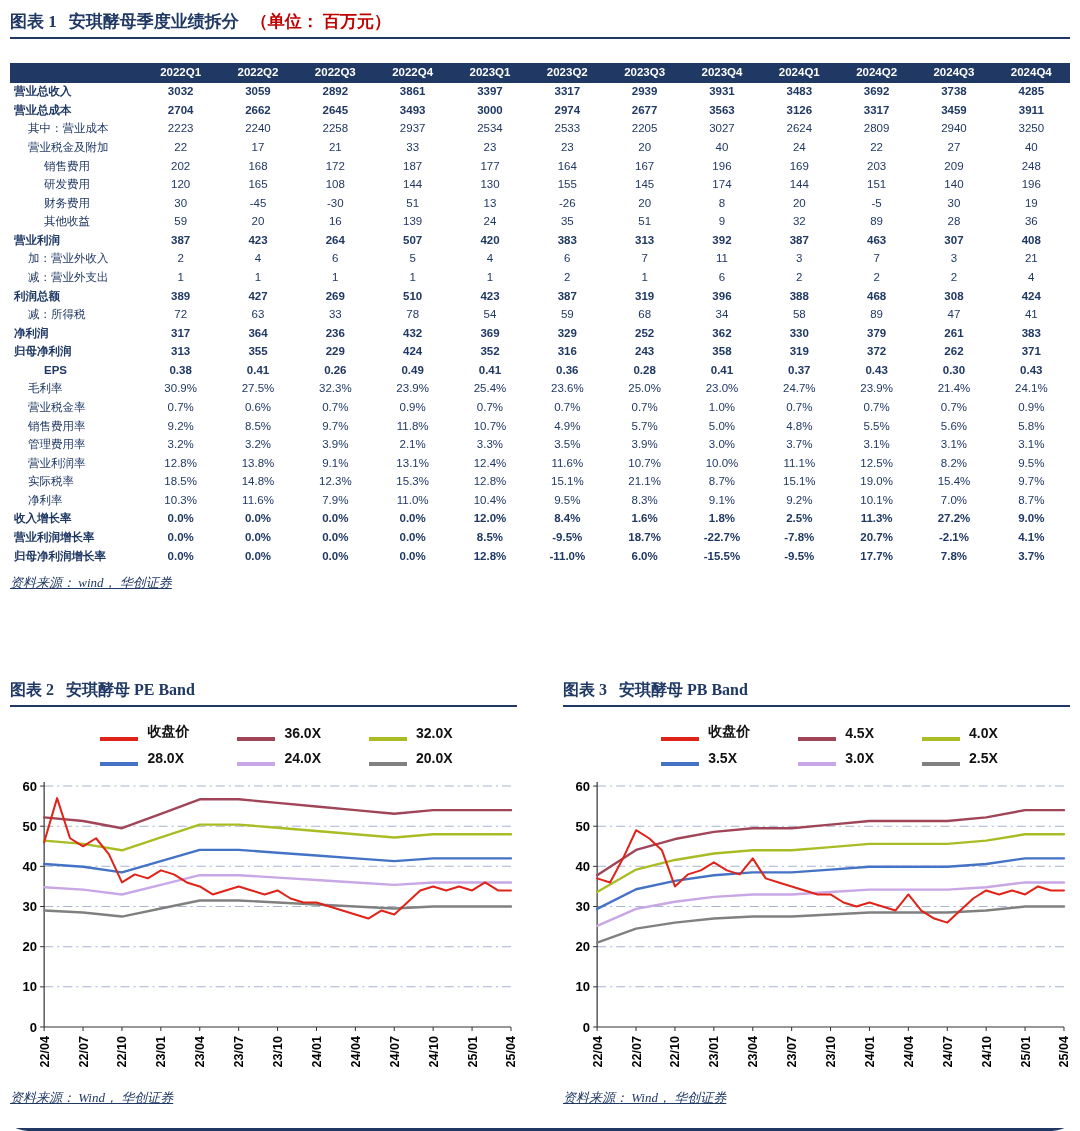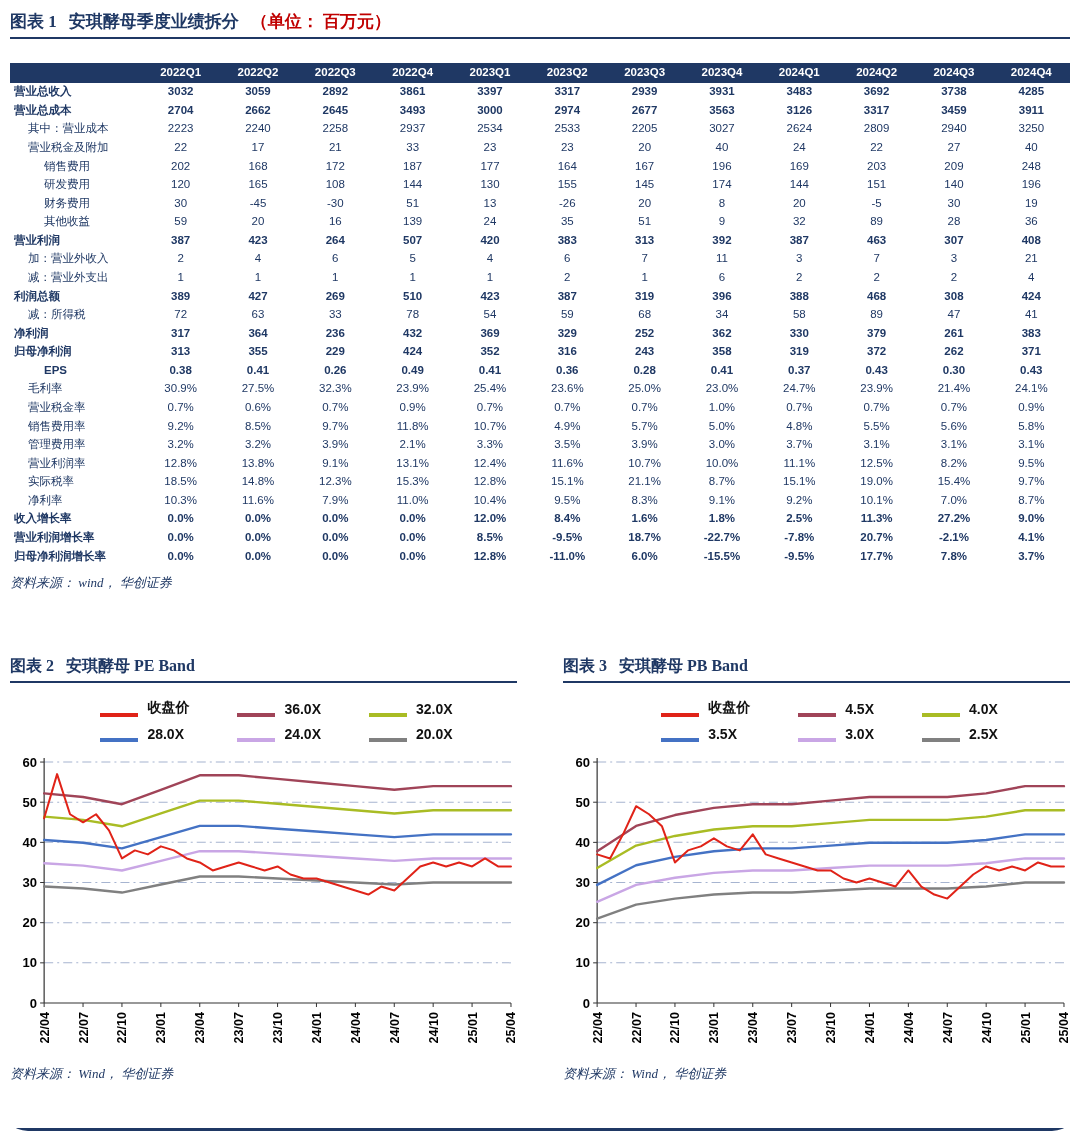--- a/index.html
+++ b/index.html
@@ -15,23 +15,23 @@
   table.fin-table thead th { background:#1F3864; color:#ffffff; font-weight:bold; padding:3px 2px; text-align:center; }
   table.fin-table th.label-col { width:132px; }
   table.fin-table tbody th, table.fin-table tbody td { padding:2.4px 2px; }
   table.fin-table tbody td { text-align:center; }
   table.fin-table tbody th { text-align:left; font-weight:normal; white-space:nowrap; overflow:hidden; }
   table.fin-table tr.bold th, table.fin-table tr.bold td { font-weight:bold; }
   .indent-0 { padding-left:4px !important; }
   .indent-1 { padding-left:18px !important; }
   .indent-2 { padding-left:34px !important; }
 
-  .source { font-family:"Liberation Serif", serif; font-style:italic; color:#1F3864; font-size:13px; margin-top:8px; }
-
-  .charts-row { display:flex; gap:46px; margin-top:64px; }
+  .source { font-family:"Liberation Serif", serif; font-style:italic; color:#1F3864; font-size:13px; margin-top:8px;text-decoration:underline; }
+
+  .charts-row { display:flex; gap:46px; margin-top:88px; }
   .chart-col { flex:1 1 0; display:flex; flex-direction:column; min-width:0; }
   .fig-title.small { font-size:16px; }
 
   .legend { display:grid; grid-template-columns:repeat(3, auto); justify-content:center; column-gap:48px; row-gap:9px; margin:16px 0 4px 26px; }
   .legend-item { display:flex; align-items:flex-end; gap:9px; font-weight:bold; font-size:14px; color:#111111; }
   .legend-swatch { display:inline-block; width:38px; height:4px; }
 
   svg.chart { width:100%; height:auto; display:block; margin-top:4px; }
 
   .chart-source { margin-top:2px; }

